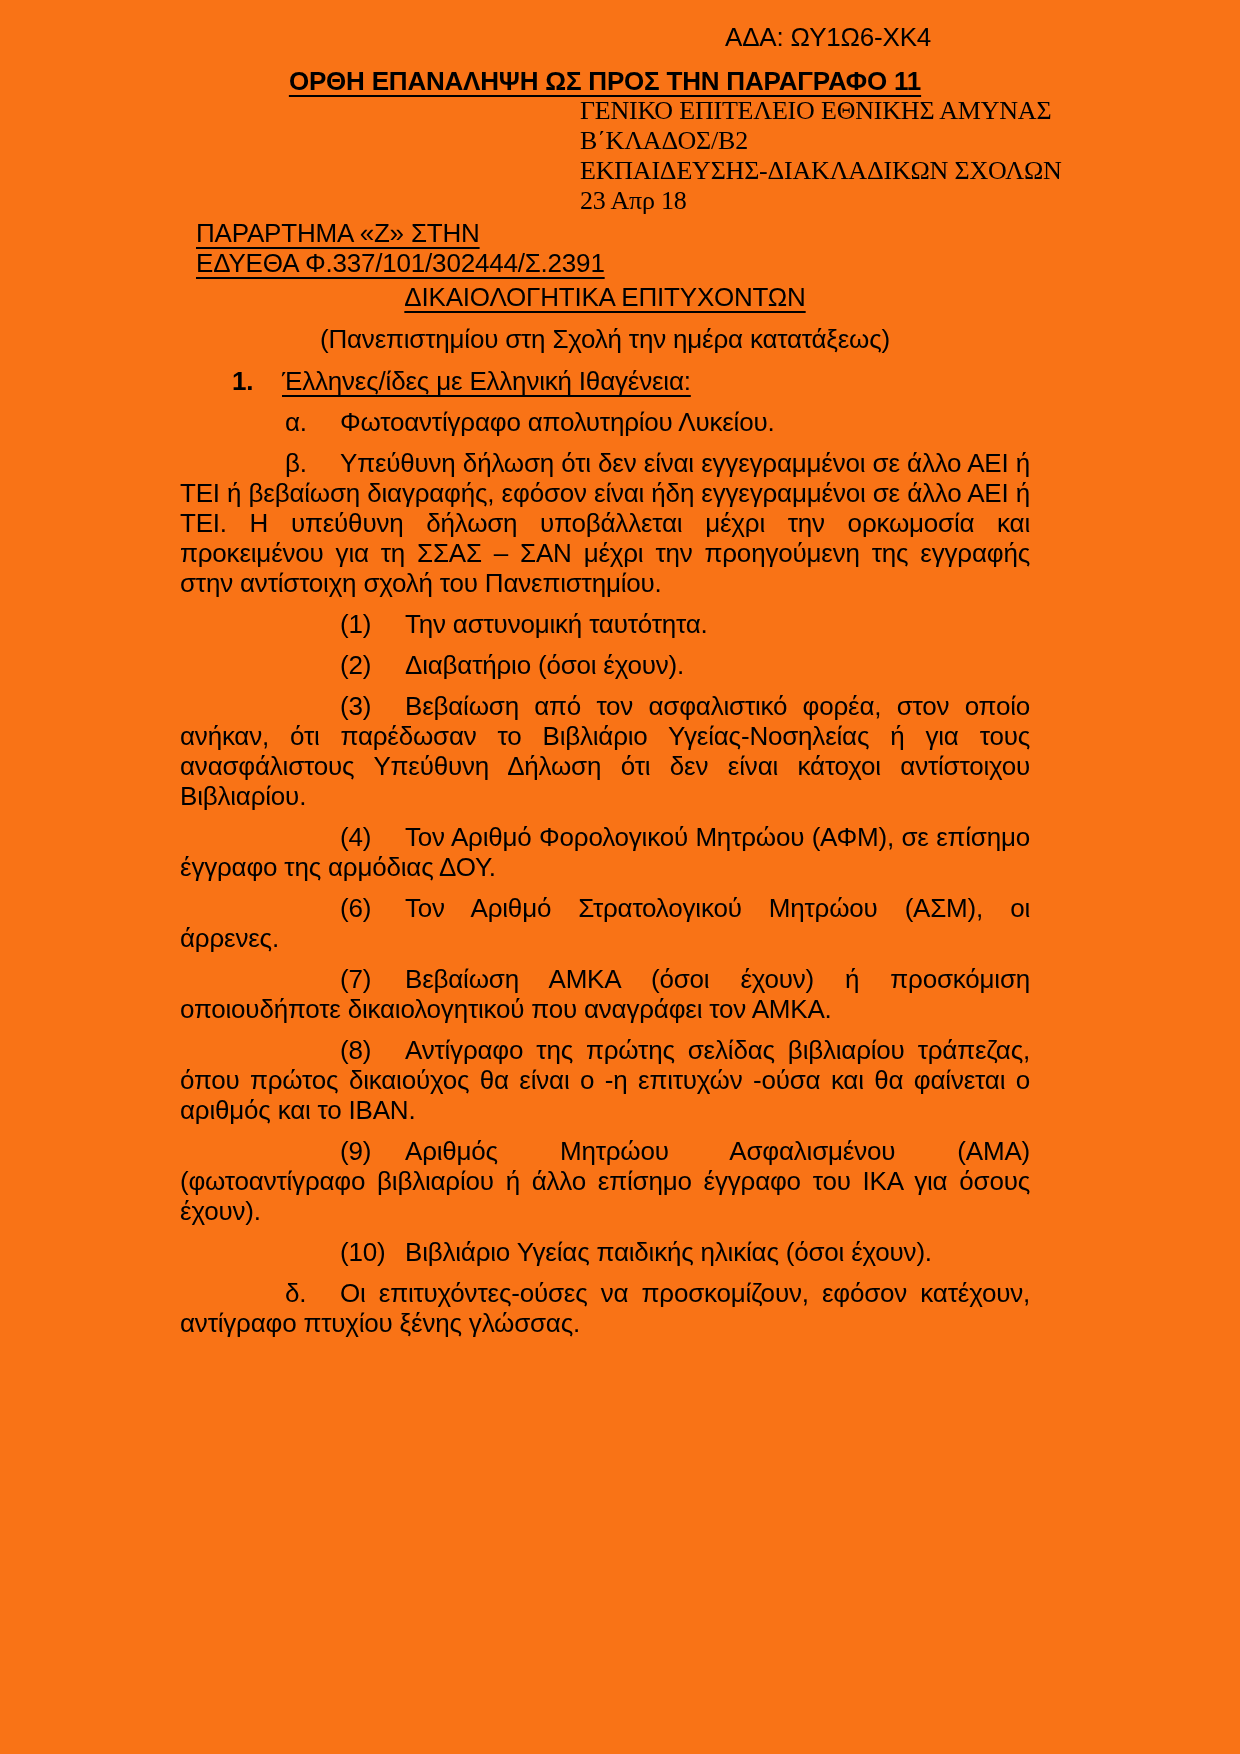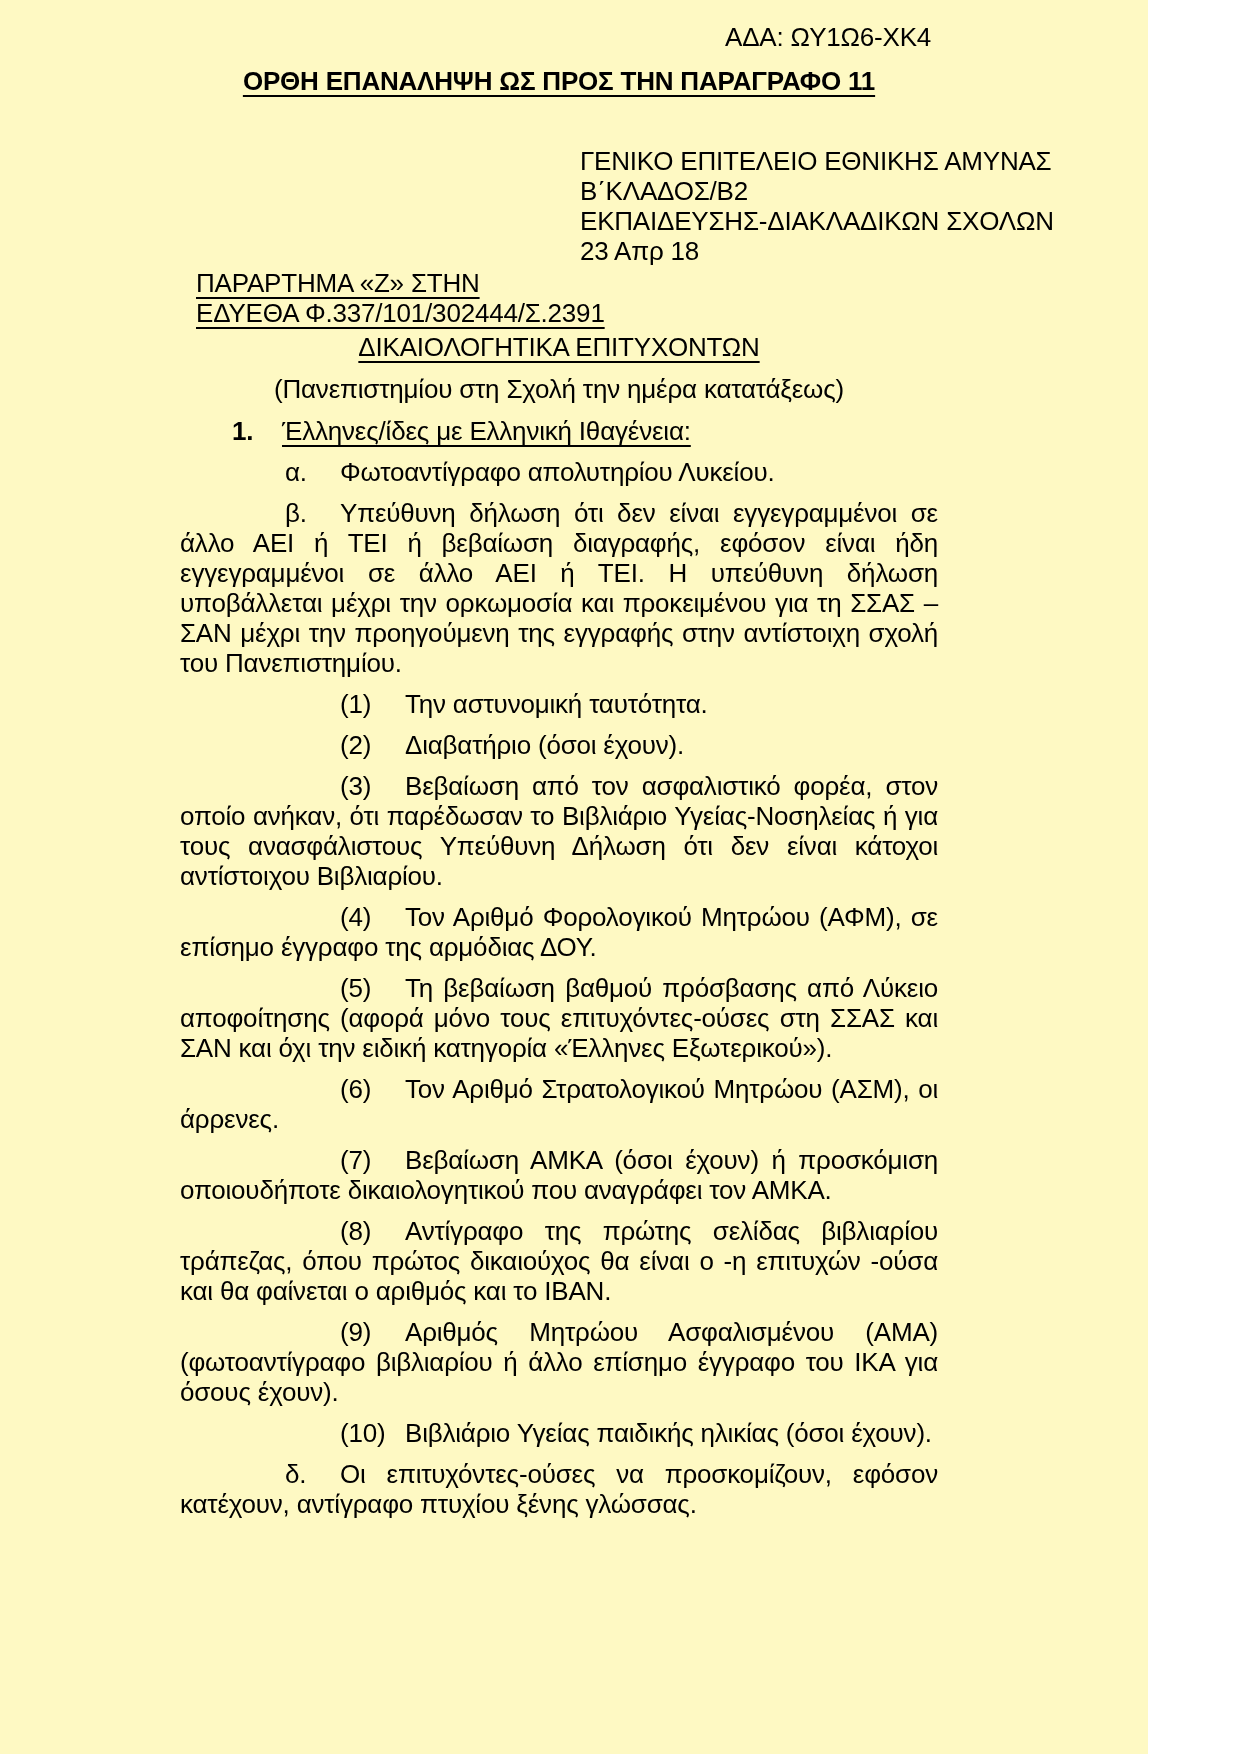--- a/index.html
+++ b/index.html
@@ -1,21 +1,21 @@
 <!DOCTYPE html>
 <html><head>
 <meta charset="utf-8">
 <style>
   html, body { margin: 0; padding: 0; background: #ffffff; }
   .page {
     position: relative;
-    width: 1148px;
+    width: 1240px;
     height: 1754px;
     box-sizing: border-box;
-    background: #fef9c3;
+    background: #f97316;
     color: #000000;
     font-family: "Liberation Sans", sans-serif;
     font-size: 26px;
     line-height: 30px;
     letter-spacing: -0.2px;
     padding: 22px 210px 0 180px;
     overflow: hidden;
   }
   .ada {
     margin-left: 545px;
@@ -25,22 +25,22 @@
     margin-top: 14px;
     text-align: center;
     font-weight: bold;
   }
   .u2 {
     text-decoration: underline;
     text-decoration-thickness: 2px;
     text-underline-offset: 5px;
   }
   .issuer {
-    margin-top: 50px;
     margin-left: 400px;
+    font-family: Liberation Serif, serif;
   }
   .issuer .iss-line { white-space: nowrap; }
   .annex {
     margin-top: 2px;
     margin-left: 16px;
   }
   .annex .annex-line {
     width: fit-content;
     white-space: nowrap;
   }
@@ -116,21 +116,20 @@
 
 
   <p class="para lvl-n"><span class="lbl">(1)</span><span>Την αστυνομική ταυτότητα.</span></p>
 
   <p class="para lvl-n"><span class="lbl">(2)</span><span>Διαβατήριο (όσοι έχουν).</span></p>
 
   <p class="para lvl-n"><span class="lbl">(3)</span><span>Βεβαίωση από τον ασφαλιστικό φορέα, στον οποίο ανήκαν, ότι παρέδωσαν το Βιβλιάριο Υγείας-Νοσηλείας ή για τους ανασφάλιστους Υπεύθυνη Δήλωση ότι δεν είναι κάτοχοι αντίστοιχου Βιβλιαρίου.</span></p>
 
   <p class="para lvl-n"><span class="lbl">(4)</span><span>Τον Αριθμό Φορολογικού Μητρώου (ΑΦΜ), σε επίσημο έγγραφο της αρμόδιας ΔΟΥ.</span></p>
 
-  <p class="para lvl-n"><span class="lbl">(5)</span><span>Τη βεβαίωση βαθμού πρόσβασης από Λύκειο αποφοίτησης (αφορά μόνο τους επιτυχόντες-ούσες στη ΣΣΑΣ και ΣΑΝ και όχι την ειδική κατηγορία «Έλληνες Εξωτερικού»).</span></p>
 
   <p class="para lvl-n"><span class="lbl">(6)</span><span>Τον Αριθμό Στρατολογικού Μητρώου (ΑΣΜ), οι άρρενες.</span></p>
 
   <p class="para lvl-n"><span class="lbl">(7)</span><span>Βεβαίωση ΑΜΚΑ (όσοι έχουν) ή προσκόμιση οποιουδήποτε δικαιολογητικού που αναγράφει τον ΑΜΚΑ.</span></p>
 
   <p class="para lvl-n"><span class="lbl">(8)</span><span>Αντίγραφο της πρώτης σελίδας βιβλιαρίου τράπεζας, όπου πρώτος δικαιούχος θα είναι ο -η επιτυχών -ούσα και θα φαίνεται ο αριθμός και το ΙΒΑΝ.</span></p>
 
   <p class="para lvl-n"><span class="lbl">(9)</span><span>Αριθμός Μητρώου Ασφαλισμένου (ΑΜΑ) (φωτοαντίγραφο βιβλιαρίου ή άλλο επίσημο έγγραφο του ΙΚΑ για όσους έχουν).</span></p>
 
   <p class="para lvl-n"><span class="lbl">(10)</span><span>Βιβλιάριο Υγείας παιδικής ηλικίας (όσοι έχουν).</span></p>

